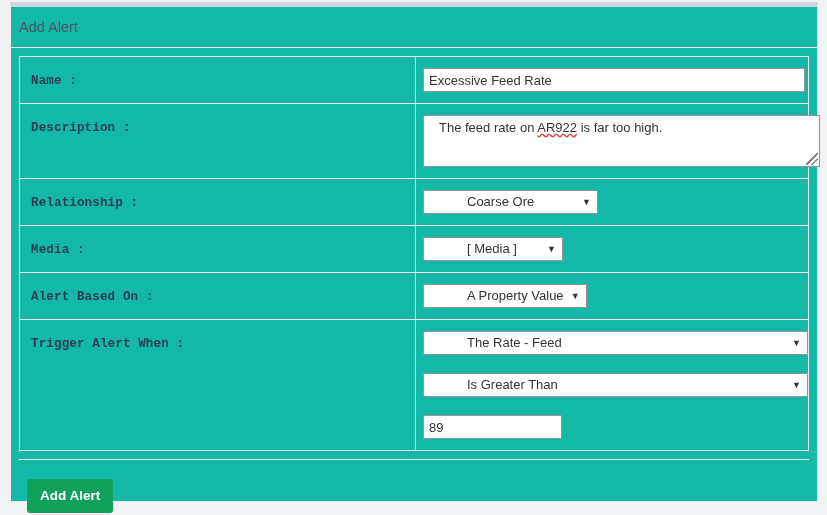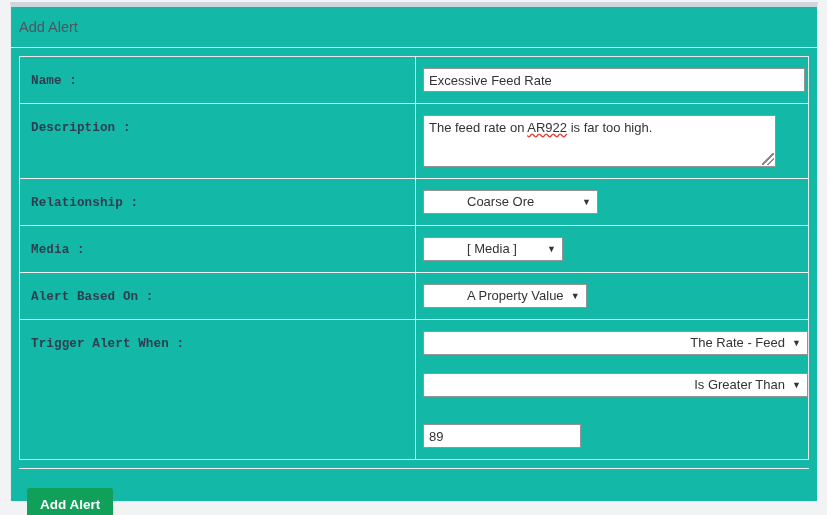--- a/index.html
+++ b/index.html
@@ -84,31 +84,31 @@
     font-family: Liberation Sans, sans-serif;
     font-size: 13px;
     color: #333333;
     border: 1px solid #949494;
     background: #ffffff;
     padding: 9px 5px;
     height: 24px;
     outline: none;
   }
   .txt.wide { width: 382px; }
-  .txt.num  { width: 158px; margin-top: 9px; }
+  .txt.num  { width: 139px; }
   
   .ta-sim {
     position: relative;
-    width: 353px;
+    width: 397px;
     height: 52px;
     border: 1px solid #949494;
     background: #fff;
     font-size: 13px;
     color: #333;
-    padding: 4px 5px;
+    padding: 4px 15px;
     line-height: 1.25;
     overflow: hidden;
   }
   .ta-sim .grip {
     position: absolute;
     right: 1px; bottom: 1px;
     width: 12px; height: 12px;
     background:
       linear-gradient(135deg, transparent 0 45%, #8a8a8a 45% 56%, transparent 56% 100%),
       linear-gradient(135deg, transparent 0 68%, #8a8a8a 68% 79%, transparent 79% 100%);
@@ -142,21 +142,21 @@
     position: absolute;
     right: 6px;
     top: 50%;
     transform: translateY(-50%);
     font-size: 9px;
     color: #333;
     line-height: 1;
   }
   .selwrap.w-relationship { width: 175px; }
   .selwrap.w-media { width: 140px; }
-  .selwrap.w-auto { width: auto; text-align: right; }
+  .selwrap.w-auto { width: auto; }
 
   .stack-row > * { display: block; }
   .stack-row .gap { height: 18px; }
 
   
   .footer {
     margin-top: 8px;
     border-top: 1px solid #f0f0f0;
     padding: 19px 0 0 8px;
     height: 67px;

